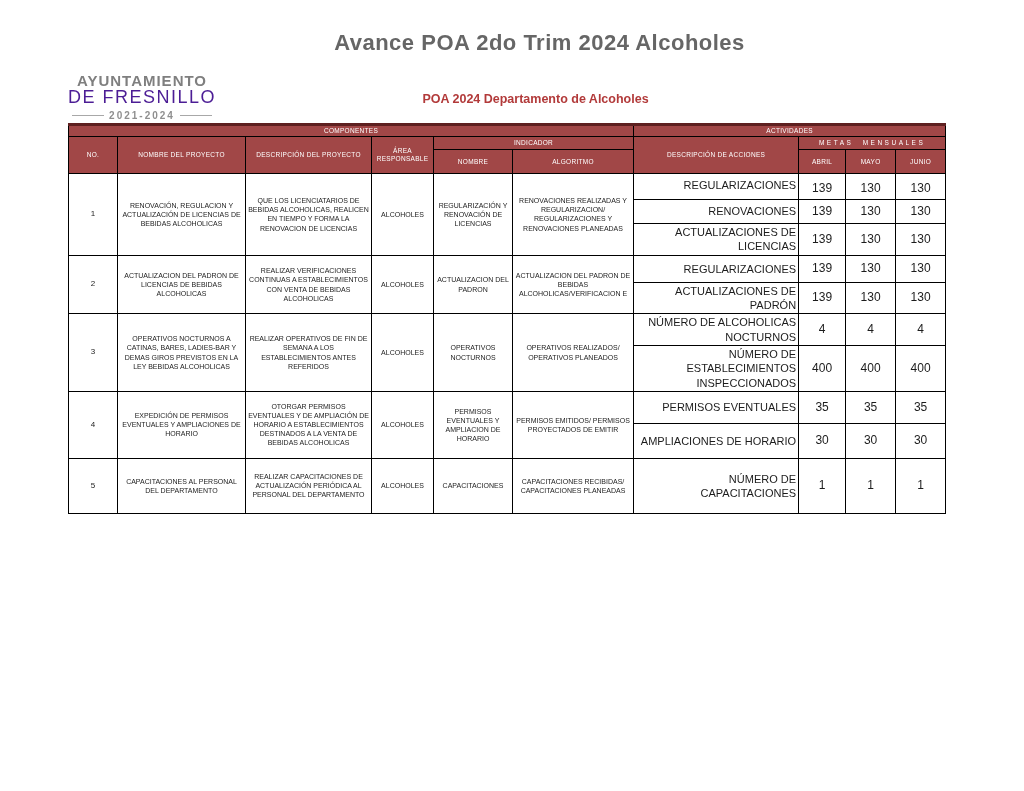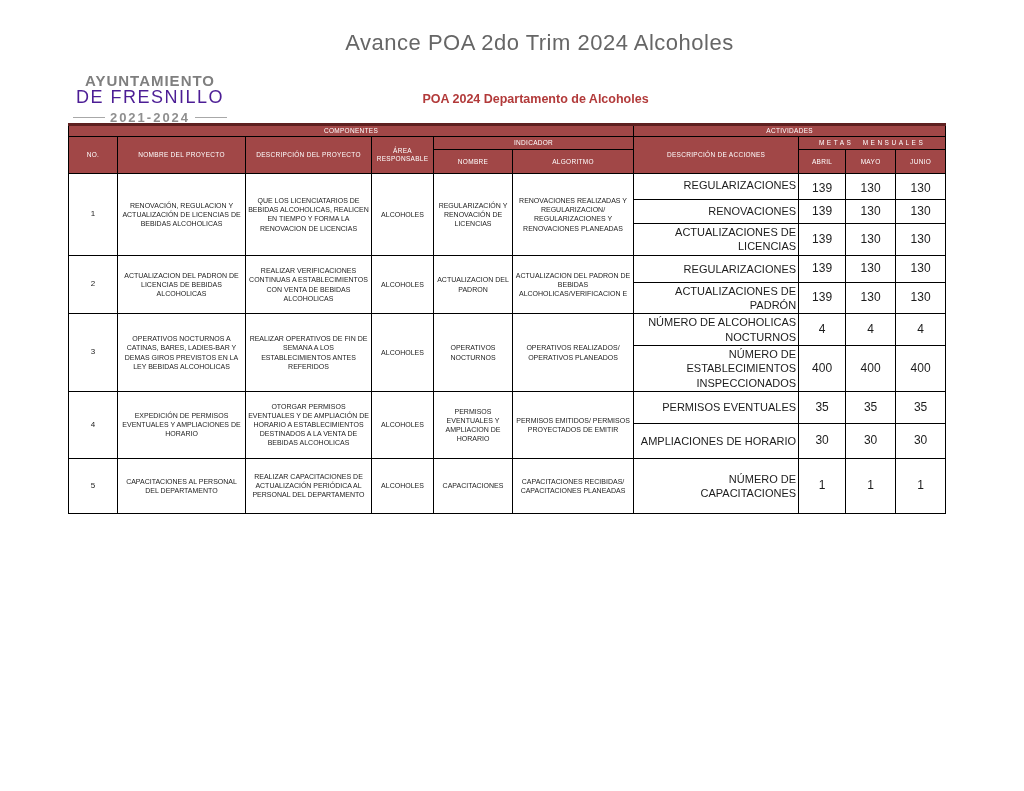--- a/index.html
+++ b/index.html
@@ -11,37 +11,37 @@
     background: #ffffff;
     font-family: "Liberation Sans", "DejaVu Sans", sans-serif;
     overflow: hidden;
   }
   
   .title {
     position: absolute;
     top: 30px; left: 55px; right: 0;
     text-align: center;
     font-size: 22px;
-    font-weight: 400;
+    font-weight: 700;
     color: #666666;
     letter-spacing: 0.5px;
   }
   
   .logo {
     position: absolute;
-    top: 72px; left: 72px;
+    top: 72px; left: 64px;
     width: 156px;
     text-align: center;
     color: #8a8a8a;
   }
   .logo-line1 { font-size: 15px; font-weight: 700; letter-spacing: 1px; color: #7f7f7f; }
   .logo-line2 { font-size: 18px; font-weight: 400; letter-spacing: 1.5px; color: #4c1d95; margin-top: -2px; }
   .logo-years { display: flex; align-items: center; justify-content: center; gap: 5px; margin-top: 2px; }
   .logo-years .rule { height: 1px; background: #a8a8a8; width: 32px; }
-  .logo-years span { font-size: 13px; font-weight: 700; letter-spacing: 2px; color: #8f8f8f; }
+  .logo-years span { font-size: 10px; font-weight: 700; letter-spacing: 2px; color: #8f8f8f; }
   
   .subtitle {
     position: absolute;
     top: 92px; left: 56px; right: 9px;
     text-align: center;
     font-size: 12.5px;
     font-weight: 700;
     color: #b23a3a;
   }
   

